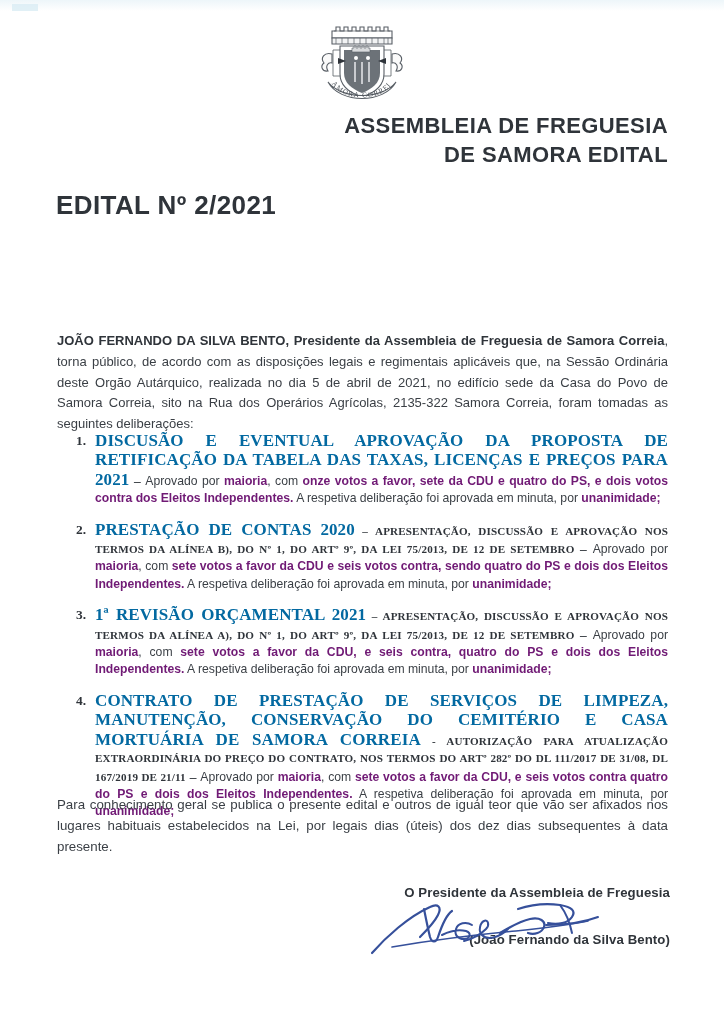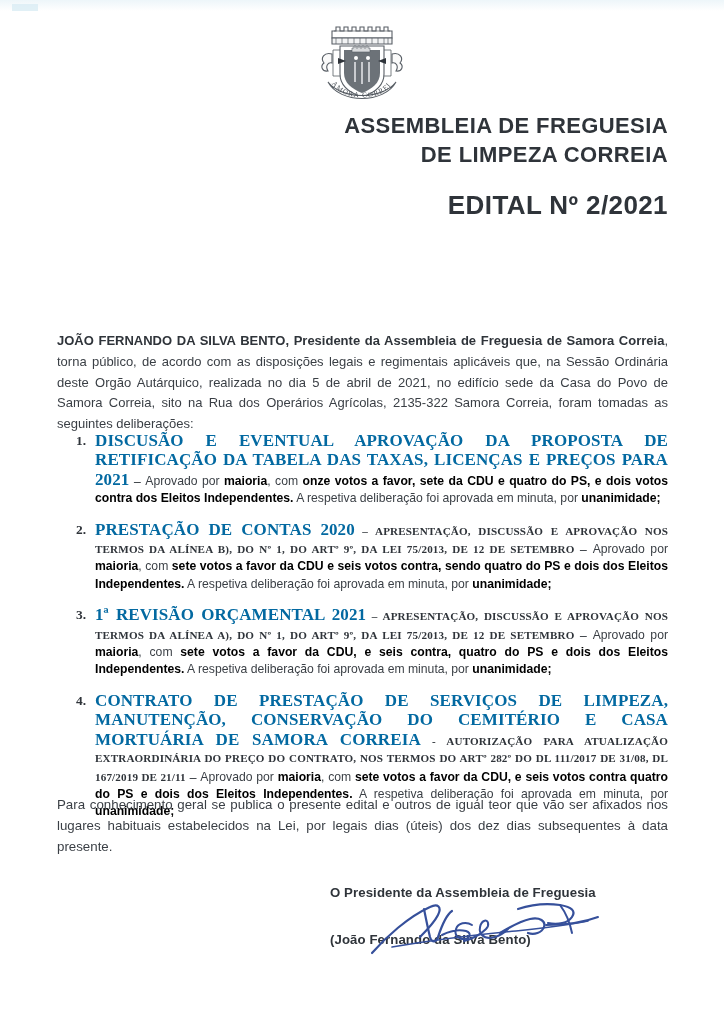--- a/index.html
+++ b/index.html
@@ -59,21 +59,21 @@
     font-size: 22px;
     font-weight: bold;
     letter-spacing: .4px;
     line-height: 29px;
     color: #2f343a;
   }
   .doc-title {
     position: absolute;
     top: 190px;
     left: 56px; right: 56px;
-    text-align: right;
+    text-align: left;
     font-size: 26px;
     font-weight: bold;
     letter-spacing: .4px;
     color: #2f343a;
   }
 
   
   .session-head {
     position: absolute;
     top: 247px;
@@ -138,21 +138,21 @@
   }
   
   .sersc {
     font-family: "Liberation Serif", serif;
     font-weight: bold;
     font-size: 11.1px;
     letter-spacing: .15px;
     color: #2f343a;
   }
   .sersc.big { font-size: 13.4px; }
-  .item b { color:#000000; }
+  .item b { color:#701a75; }
 
   
   .closing {
     position: absolute;
     top: 782px;
     left: 57px;
     width: 611px;
     font-size: 13.3px;
     line-height: 20.8px;
     text-align: justify;
@@ -168,21 +168,21 @@
     line-height: 20px;
     color: #3a3f45;
   }
 
   
   .sig-block {
     position: absolute;
     top: 885px;
     left: 330px;
     width: 340px;
-    text-align: left;
+    text-align: right;
   }
   .sig-title {
     font-size: 13.2px;
     font-weight: bold;
     color: #2f343a;
     letter-spacing: .1px;
   }
   .sig-name {
     margin-top: 32px;
     font-size: 13.2px;
@@ -246,21 +246,21 @@
 
       <path id="mottoArc" d="M18 68 C30 86 66 86 78 68" fill="none" stroke="none"></path>
       <text font-family="Liberation Serif, serif" font-size="7.2" fill="#4a5057" letter-spacing="1.1">
         <textPath href="#mottoArc" startOffset="50%" text-anchor="middle">SAMORA CORREIA</textPath>
       </text>
     </svg>
   </div>
 
   <div class="org-title">
     <div>ASSEMBLEIA DE FREGUESIA</div>
-    <div>DE LIMPEZA CORREIA</div>
+    <div>DE SAMORA EDITAL</div>
   </div>
 
   <div class="doc-title">EDITAL Nº 2/2021</div>
 
 
   <p class="intro"><b>JOÃO FERNANDO DA SILVA BENTO</b><b>, Presidente da Assembleia de Freguesia de Samora Correia</b><span>, torna público, de acordo com as disposições legais e regimentais aplicáveis que, na Sessão Ordinária deste Orgão Autárquico, realizada no dia 5 de abril de 2021, no edifício sede da Casa do Povo de Samora Correia, sito na Rua dos Operários Agrícolas, 2135-322 Samora Correia, foram tomadas as seguintes deliberações:</span></p>
 
   <div class="items">
 
     <div class="item">

